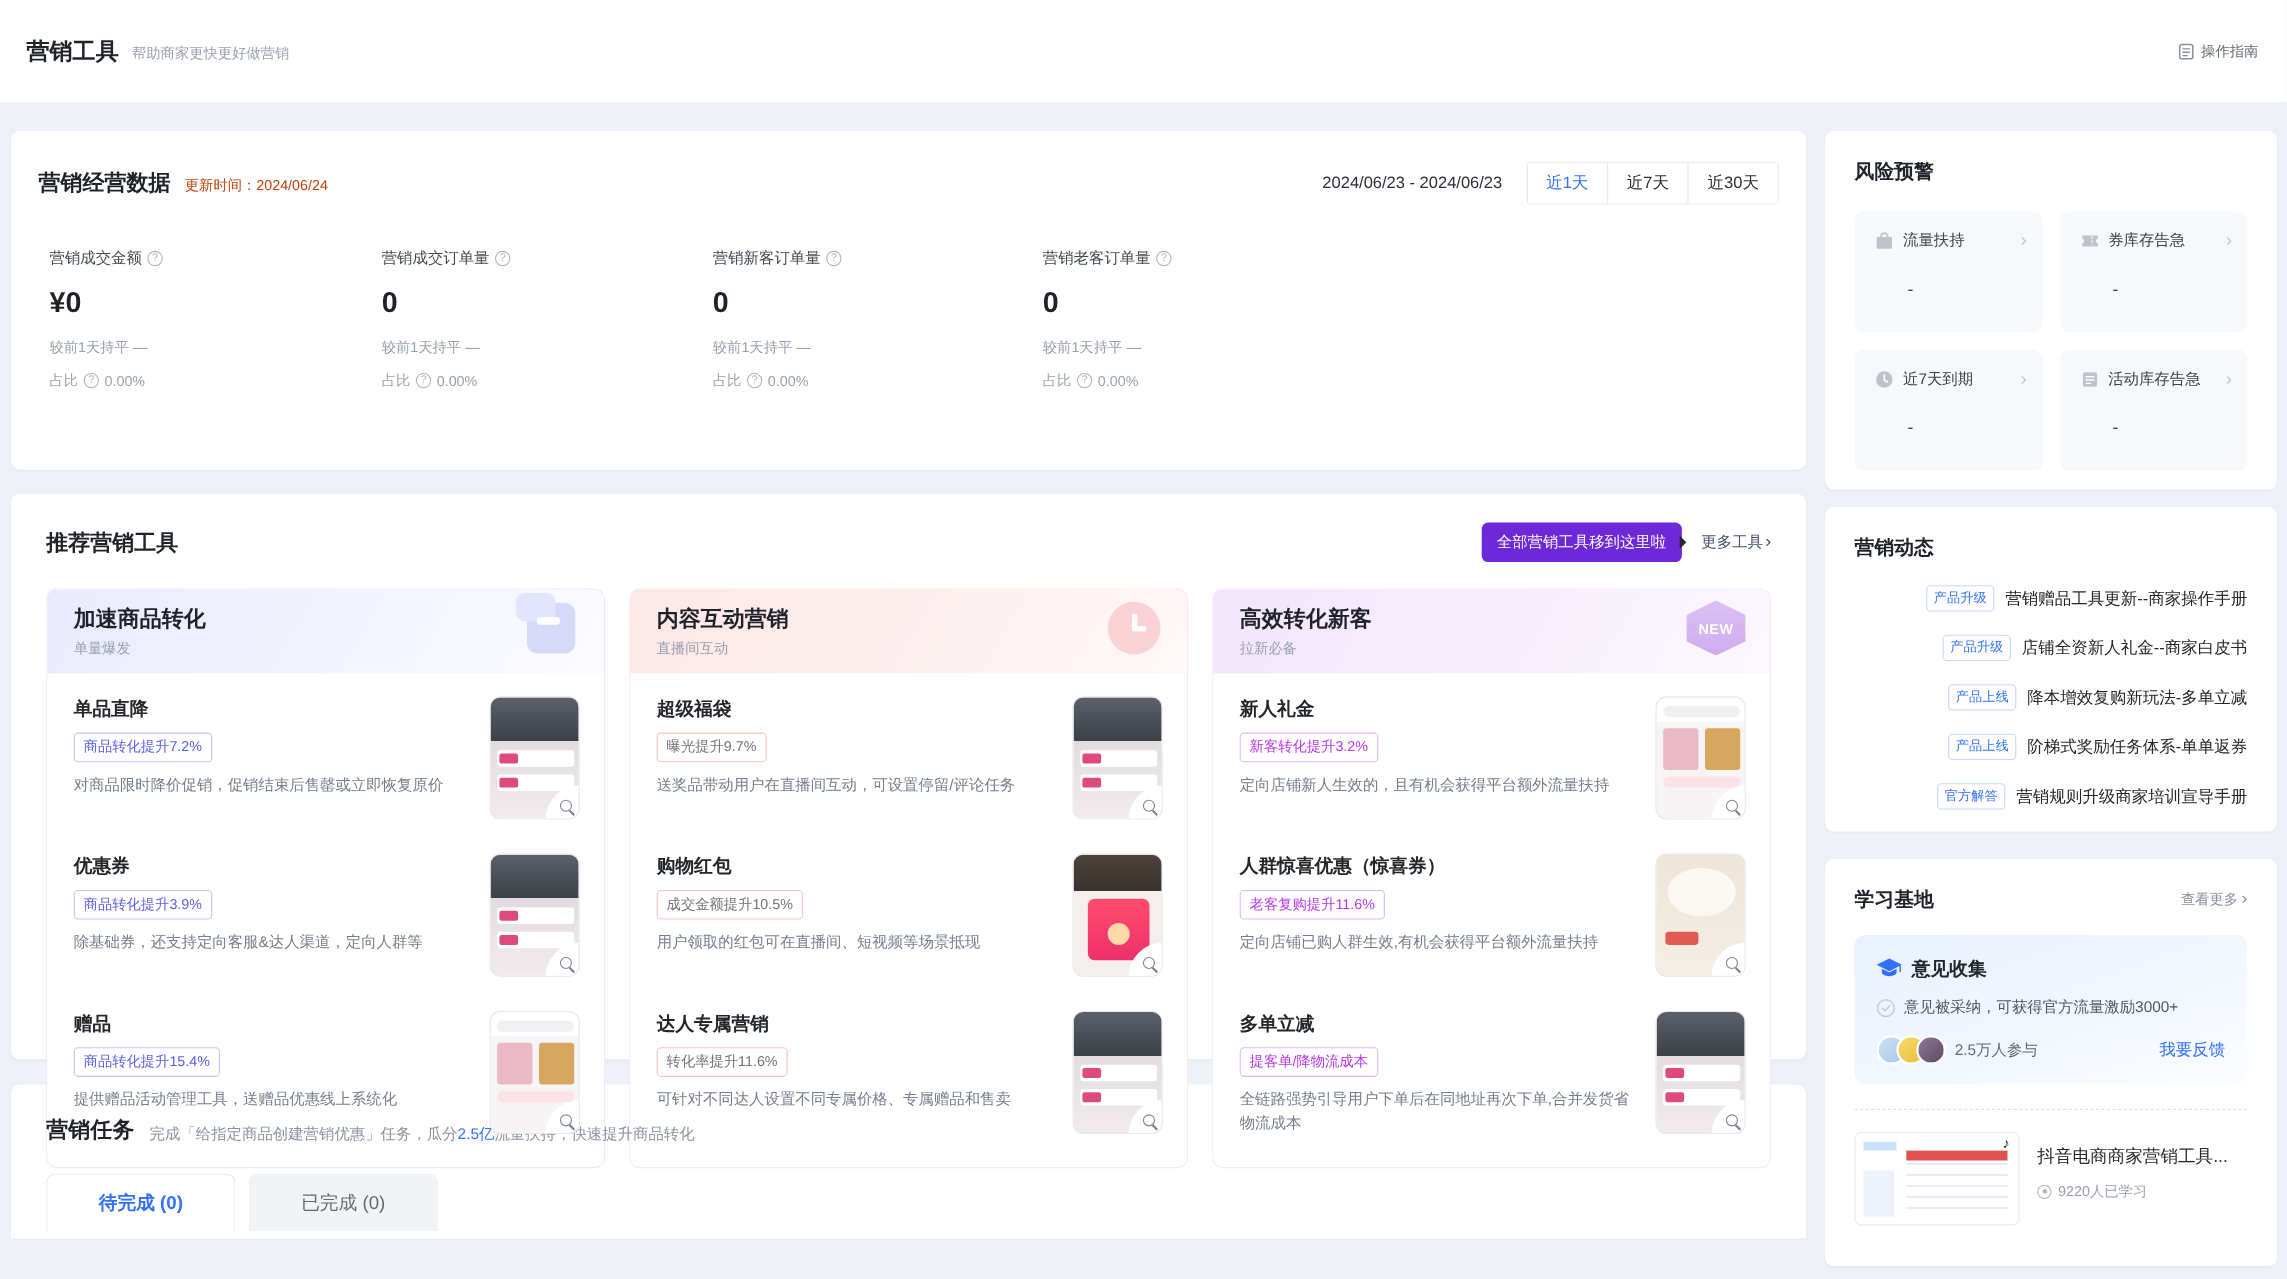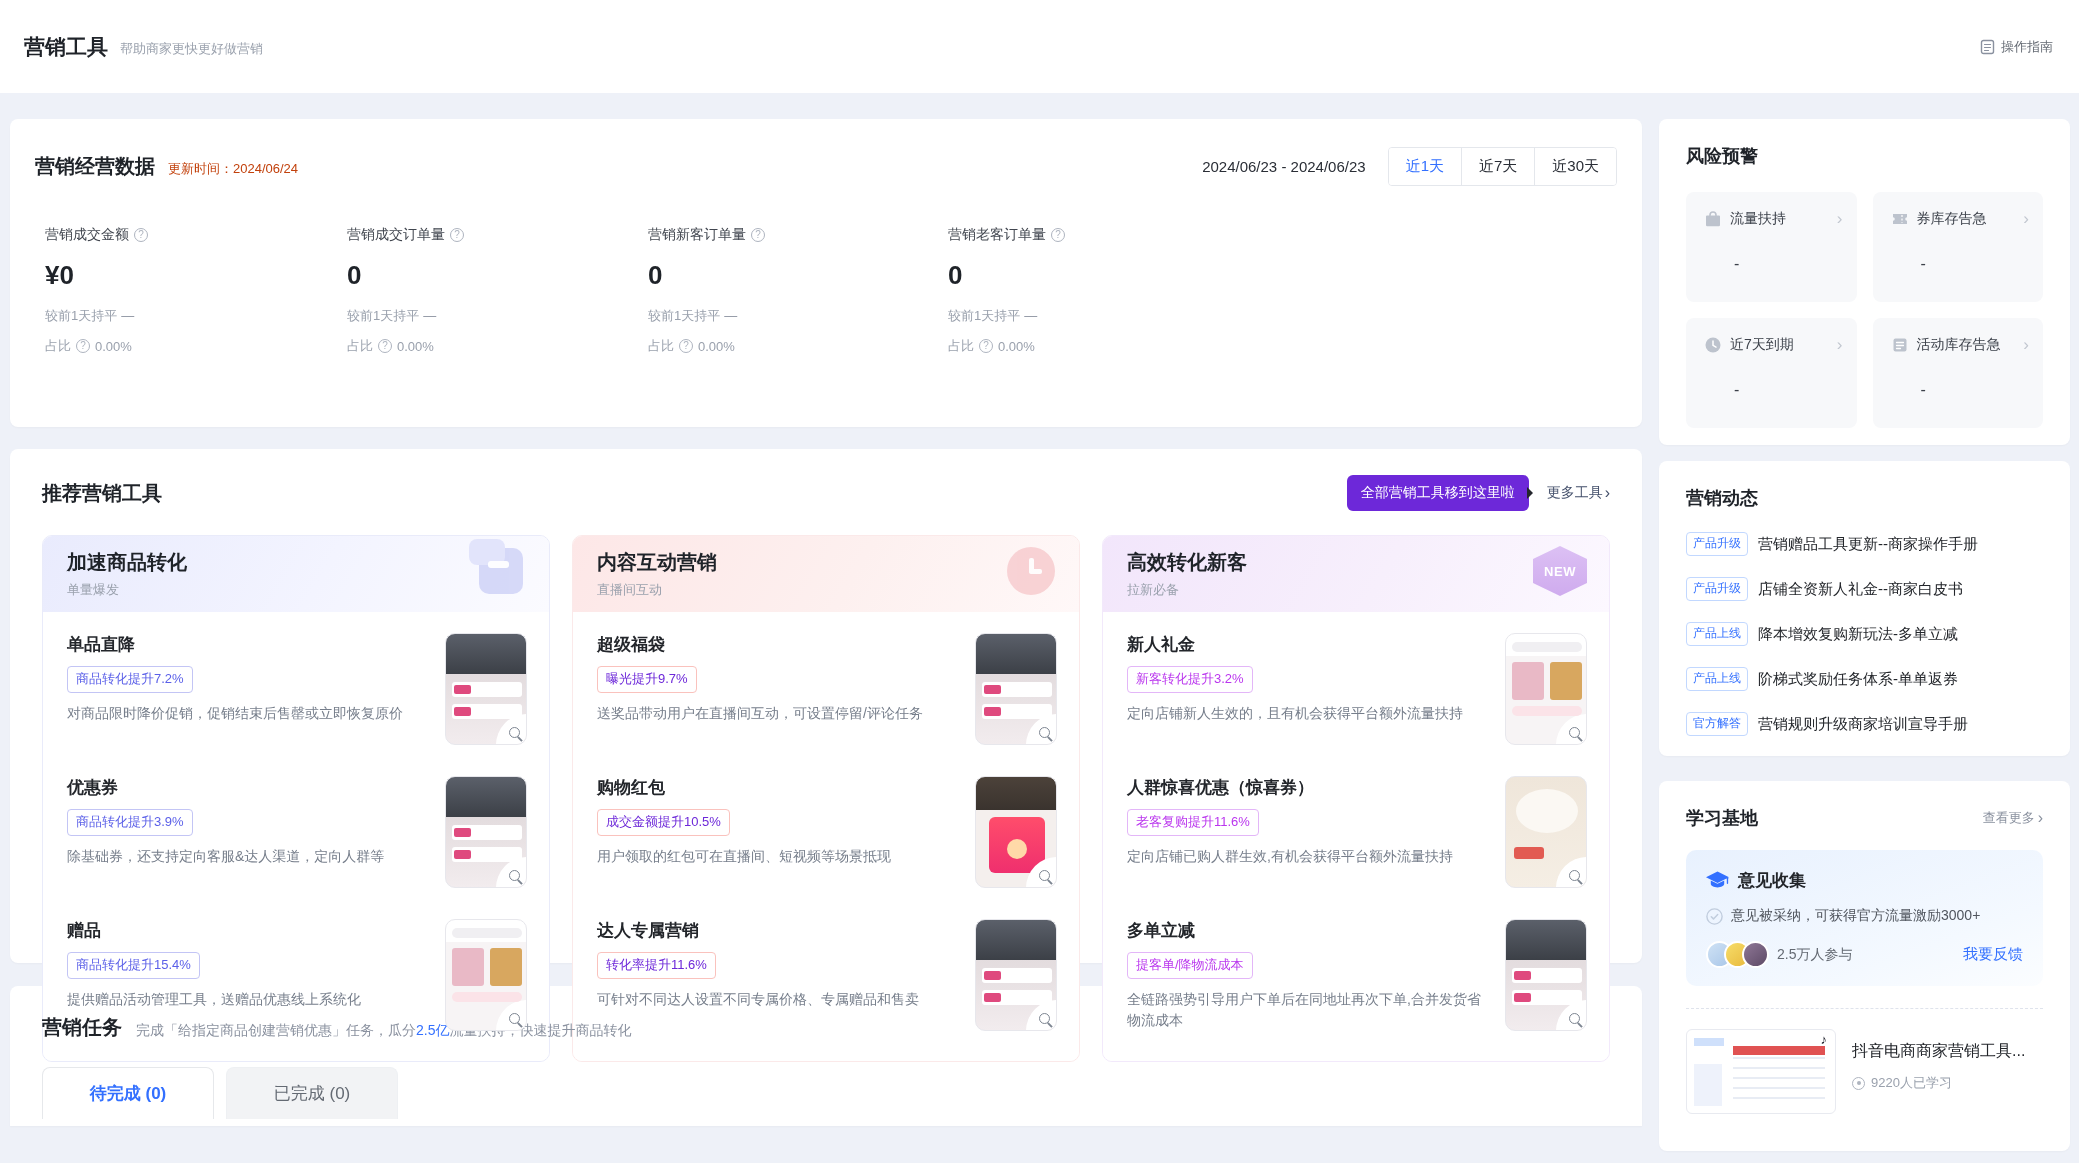--- a/index.html
+++ b/index.html
@@ -62,21 +62,21 @@
   .ci-clock { position:absolute; right:24px; top:11px; width:48px; height:48px; border-radius:50%; background:#f6c6c9; opacity:.75; }
   .ci-clock::before { content:""; position:absolute; left:22px; top:11px; width:5px; height:15px; border-radius:2px; background:#fff; }
   .ci-clock::after { content:""; position:absolute; left:22px; top:22px; width:13px; height:5px; border-radius:2px; background:#fff; }
   .ci-new { position:absolute; right:22px; top:10px; width:54px; height:50px; background:linear-gradient(180deg,#dcc0f4,#cfabee); clip-path:polygon(50% 0,100% 26%,100% 74%,50% 100%,0 74%,0 26%); display:flex; align-items:center; justify-content:center; color:#fff; font-weight:800; font-size:13px; letter-spacing:.5px; }
   .card-body { padding:6px 22px 14px 24px; background:#fff; }
   .tool { display:flex; padding:15px 0 16px 0; cursor:pointer; }
   .tool-main { flex:1; padding-right:14px; }
   .tool-name { font-size:17px; font-weight:600; color:#23262b; }
   .badge { display:inline-block; margin-top:10px; font-size:13px; padding:3px 8px 4px; border-radius:4px; border:1px solid; background:#fff; }
   .b-blue { color:#5a5fe8; border-color:#c3c5f5; }
-  .b-red { color:#6d28d9; border-color:#fac2bd; }
+  .b-red { color:#737373; border-color:#fac2bd; }
   .b-purple { color:#ba35ee; border-color:#e3b6f8; }
   .tool-desc { margin-top:10px; font-size:14px; color:#767e8b; line-height:1.5; max-width:370px; }
   .thumb { flex:none; width:82px; height:112px; border-radius:10px; position:relative; overflow:hidden; border:1px solid #e7e7ec; }
   .tv1 { background:linear-gradient(180deg,#5b606a 0%,#3c4047 36%,#e3dcde 36%,#f2ecee 100%); }
   .tv1::before { content:""; position:absolute; left:6px; top:48px; width:70px; height:15px; background:#fff; border-radius:3px; box-shadow:0 22px 0 #fff; }
   .tv1::after { content:""; position:absolute; left:8px; top:51px; width:17px; height:9px; background:#df4a7e; border-radius:2px; box-shadow:0 22px 0 #df4a7e; }
   .tv2 { background:linear-gradient(180deg,#4c423a 0%,#3a332e 30%,#f4efed 30%); }
   .tv2::before { content:""; position:absolute; left:13px; top:40px; width:56px; height:56px; border-radius:6px; background:linear-gradient(180deg,#ff4d6b,#ef2f6e); }
   .tv2::after { content:""; position:absolute; left:31px; top:62px; width:20px; height:20px; border-radius:50%; background:#ffd9a8; }
   .tv3 { background:linear-gradient(180deg,#ffffff 0%,#ffffff 20%,#f7f4f5 20%); }
@@ -104,21 +104,21 @@
   .risk-grid { display:grid; grid-template-columns:1fr 1fr; gap:16px; margin-top:24px; }
   .risk-card { background:#f7f8fa; border-radius:8px; padding:17px 14px 14px 18px; height:110px; cursor:pointer; }
   .risk-top { display:flex; align-items:center; gap:8px; }
   .risk-label { font-size:14px; color:#3c414a; flex:1; white-space:nowrap; }
   .risk-chev { color:#c2c7d0; font-size:17px; }
   .risk-value { font-size:16px; color:#3c414a; margin:26px 0 0 30px; }
 
   
   .news-panel { margin-top:16px; padding:25px 27px 20px; }
   .news-list { margin-top:22px; }
-  .news-item { display:flex; align-items:center; margin-bottom:21px; cursor:pointer; }
+  .news-item { display:flex; align-items:center; margin-bottom:21px; cursor:pointer;justify-content:flex-end; }
   .news-item:last-child { margin-bottom:0; }
   .news-tag { flex:none; font-size:12px; color:#3370ff; border:1px solid #c2d8ff; border-radius:4px; padding:2px 6px 3px; background:#fff; }
   .news-text { font-size:15px; color:#23262b; margin-left:10px; white-space:nowrap; overflow:hidden; text-overflow:ellipsis; }
 
   
   .learn-panel { margin-top:25px; padding:25px 27px; height:370px; }
   .more-link { font-size:13px; color:#8a919f; cursor:pointer; display:flex; align-items:center; gap:3px; }
   .feedback-card { margin-top:20px; background:linear-gradient(160deg,#e8f1fe 0%,#f4f9ff 70%,#fbfdff 100%); border-radius:10px; padding:19px 20px 18px; cursor:pointer; }
   .fb-row1 { display:flex; align-items:center; gap:9px; font-size:17px; font-weight:700; color:#23262b; }
   .fb-row2 { display:flex; align-items:center; gap:8px; margin-top:15px; font-size:14px; color:#51565f; }

